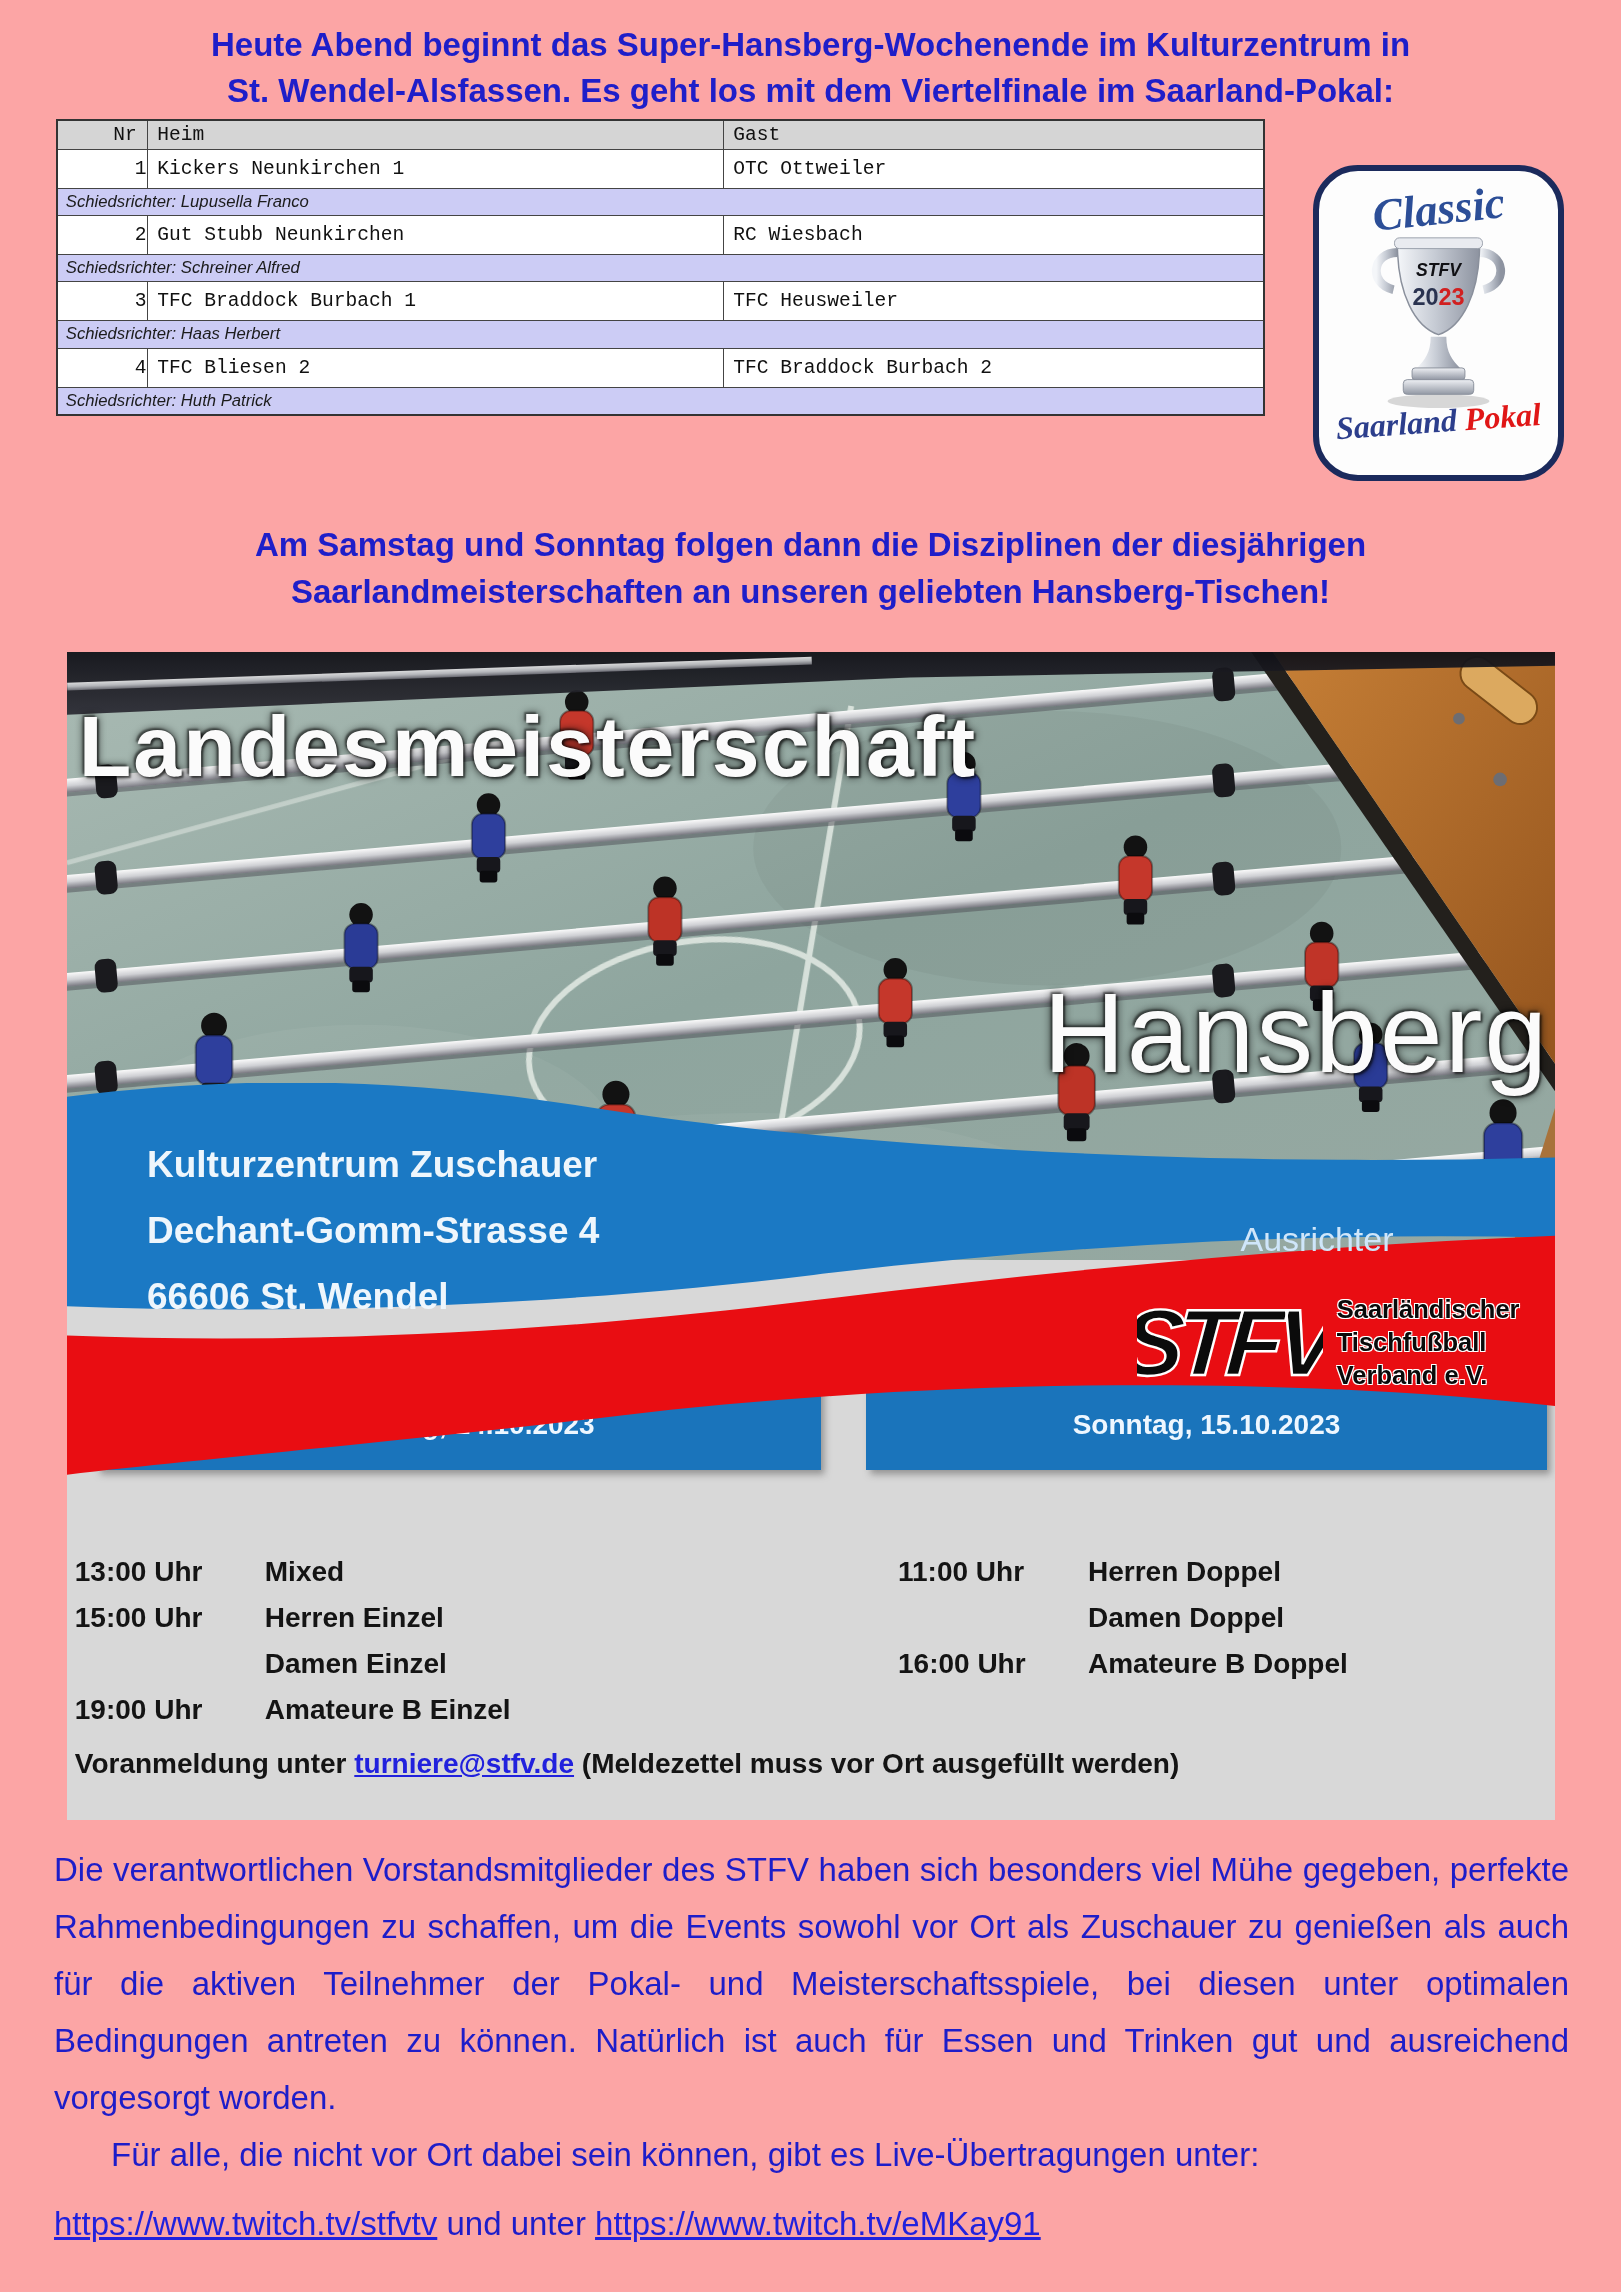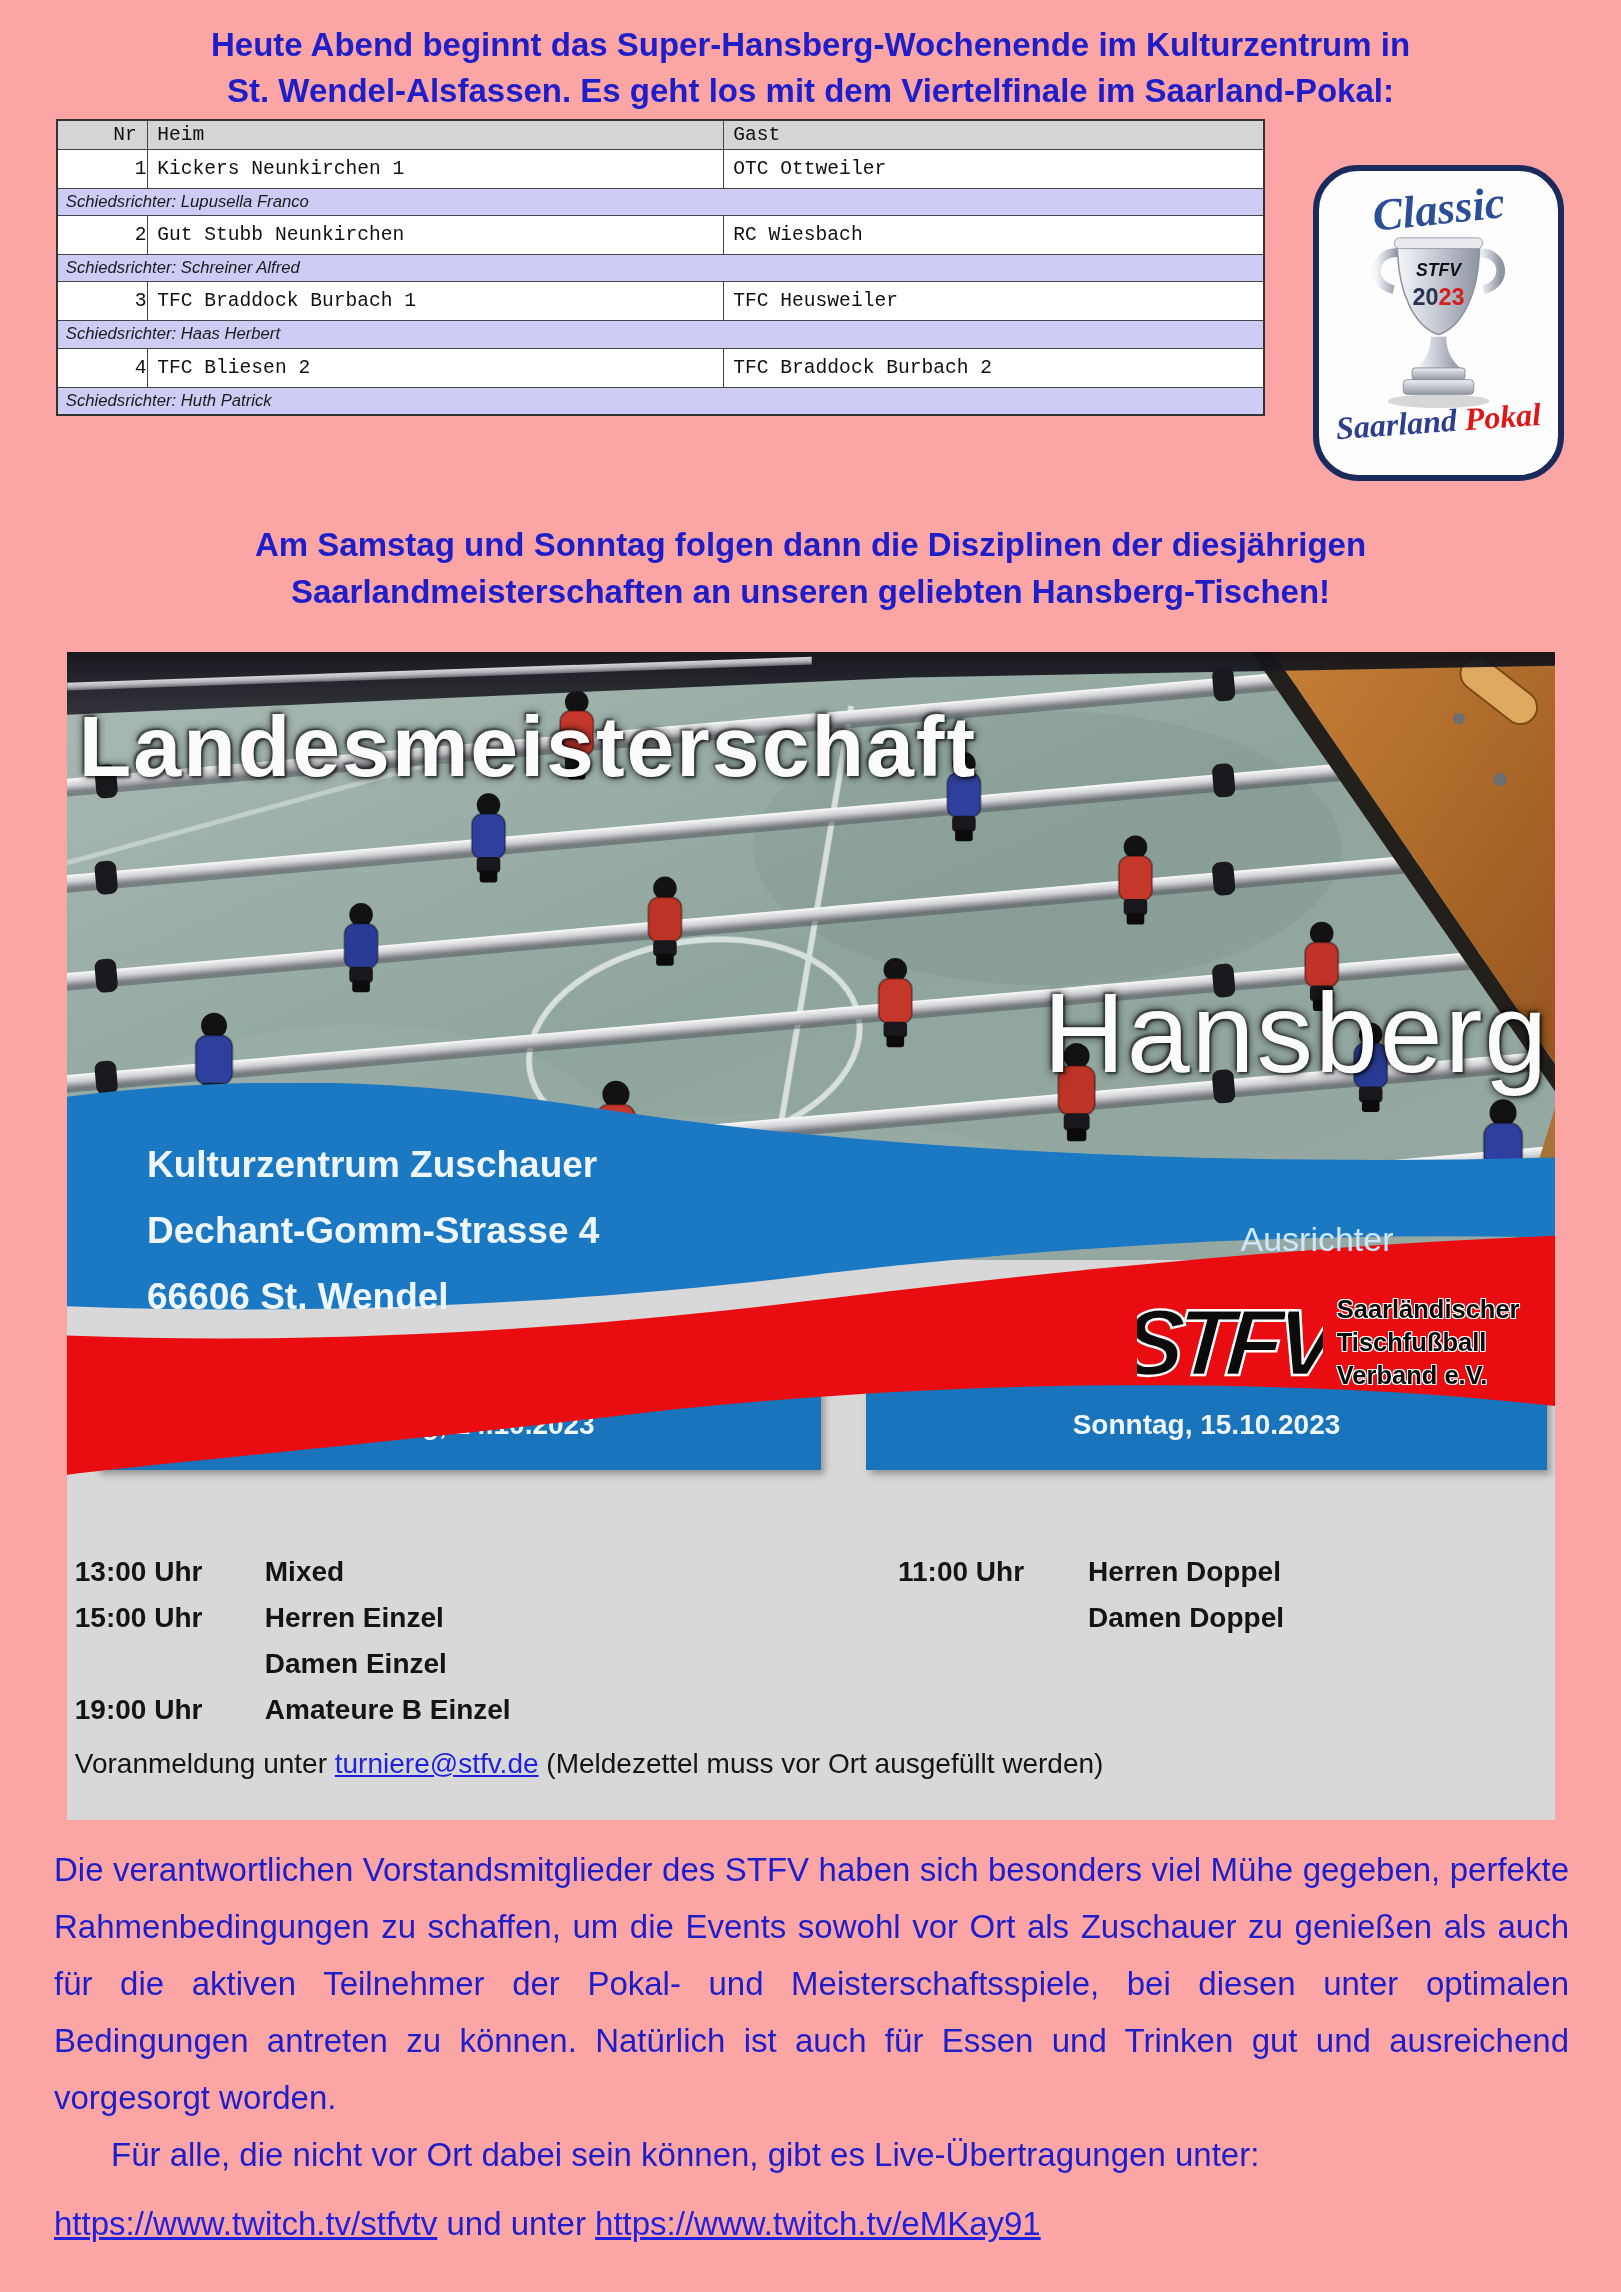--- a/index.html
+++ b/index.html
@@ -56,21 +56,21 @@
              box-shadow:3.9px 4.9px 6.9px rgba(110,110,110,.65); display:flex; align-items:center; justify-content:center;
              color:#eef7ff; font-size:28px; font-weight:bold; }
   .datebox.left  { left:29px;  width:725px; }
   .datebox.right { left:799px; width:681px; }
   .schedule { position:absolute; z-index:4; top:897px; font-size:28px; font-weight:bold; color:#141414; line-height:46px; }
   .schedule.left  { left:7.8px; }
   .schedule.right { left:831px; }
   .schedule .row { display:flex;align-items:flex-end; }
   .schedule .time { width:129px; }
   .schedule .event { padding-left:61px; }
-  .registration { position:absolute; z-index:4; left:7.8px; top:1096px; font-size:28px; font-weight:normal; color:#141414;text-align:right; }
+  .registration { position:absolute; z-index:4; left:7.8px; top:1096px; font-size:28px; font-weight:bold; color:#141414;text-align:right; }
   .registration .email { color:#2121dd; text-decoration:underline; cursor:pointer; }
 
   
   .bodytext { position:absolute; left:54px; top:1841px; width:1515px; color:#1d1dc9; font-size:33px; line-height:57px; }
   .bodytext .para { text-align:justify; }
   .bodytext .lastline { padding-left:57px; }
   .linksline { position:absolute; left:54px; top:2205px; width:1515px; color:#1d1dc9; font-size:33px; }
   .linksline .lnk { color:#2121dd; text-decoration:underline; cursor:pointer; }
 </style>
 </head>
@@ -403,20 +403,24 @@
     </div>
     <div class="schedule right">
       <div class="row">
           <span class="time">11:00 Uhr</span>
           <span class="event">Herren Doppel</span>
         </div>
       <div class="row">
           <span class="time"></span>
           <span class="event">Damen Doppel</span>
         </div>
+      <div class="row">
+          <span class="time">16:00 Uhr</span>
+          <span class="event">Amateure B Doppel</span>
+        </div>
     </div>
 
     <div class="registration">
       <span>Voranmeldung unter </span><span class="email">turniere@stfv.de</span><span> (Meldezettel muss vor Ort ausgefüllt werden)</span>
     </div>
   </div>
 
   <div class="bodytext">
     <div class="para">Die verantwortlichen Vorstandsmitglieder des STFV haben sich besonders viel Mühe gegeben, perfekte Rahmenbedingungen zu schaffen, um die Events sowohl vor Ort als Zuschauer zu genießen als auch für die aktiven Teilnehmer der Pokal- und Meisterschaftsspiele, bei diesen unter optimalen Bedingungen antreten zu können. Natürlich ist auch für Essen und Trinken gut und ausreichend vorgesorgt worden.</div>
     <div class="lastline">Für alle, die nicht vor Ort dabei sein können, gibt es Live-Übertragungen unter:</div>

